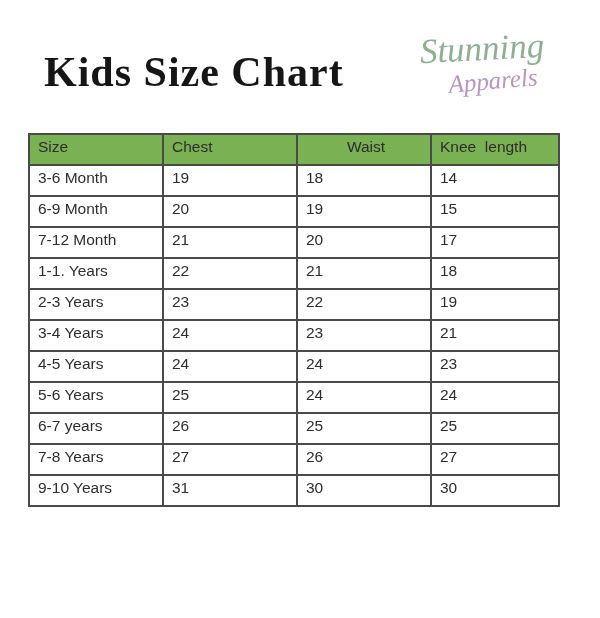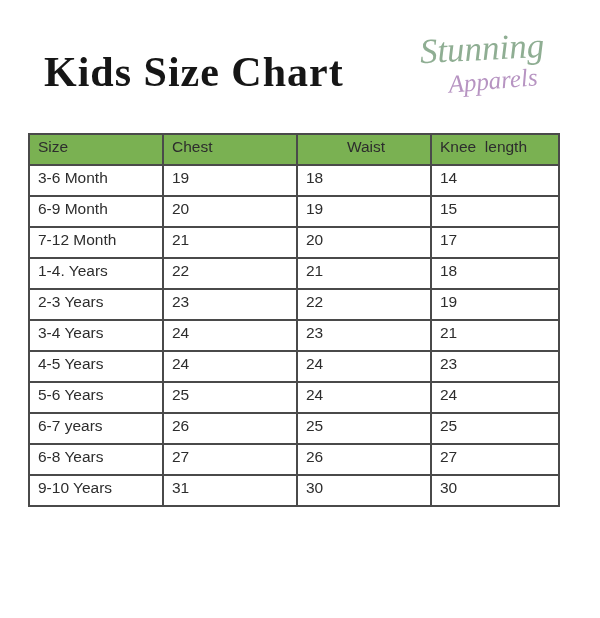--- a/index.html
+++ b/index.html
@@ -123,21 +123,21 @@
         <td>19</td>
         <td>15</td>
       </tr>
       <tr>
         <td>7-12 Month</td>
         <td>21</td>
         <td>20</td>
         <td>17</td>
       </tr>
       <tr>
-        <td>1-4. Years</td>
+        <td>1-1. Years</td>
         <td>22</td>
         <td>21</td>
         <td>18</td>
       </tr>
       <tr>
         <td>2-3 Years</td>
         <td>23</td>
         <td>22</td>
         <td>19</td>
       </tr>
@@ -159,21 +159,21 @@
         <td>24</td>
         <td>24</td>
       </tr>
       <tr>
         <td>6-7 years</td>
         <td>26</td>
         <td>25</td>
         <td>25</td>
       </tr>
       <tr>
-        <td>6-8 Years</td>
+        <td>7-8 Years</td>
         <td>27</td>
         <td>26</td>
         <td>27</td>
       </tr>
       <tr>
         <td>9-10 Years</td>
         <td>31</td>
         <td>30</td>
         <td>30</td>
       </tr>

